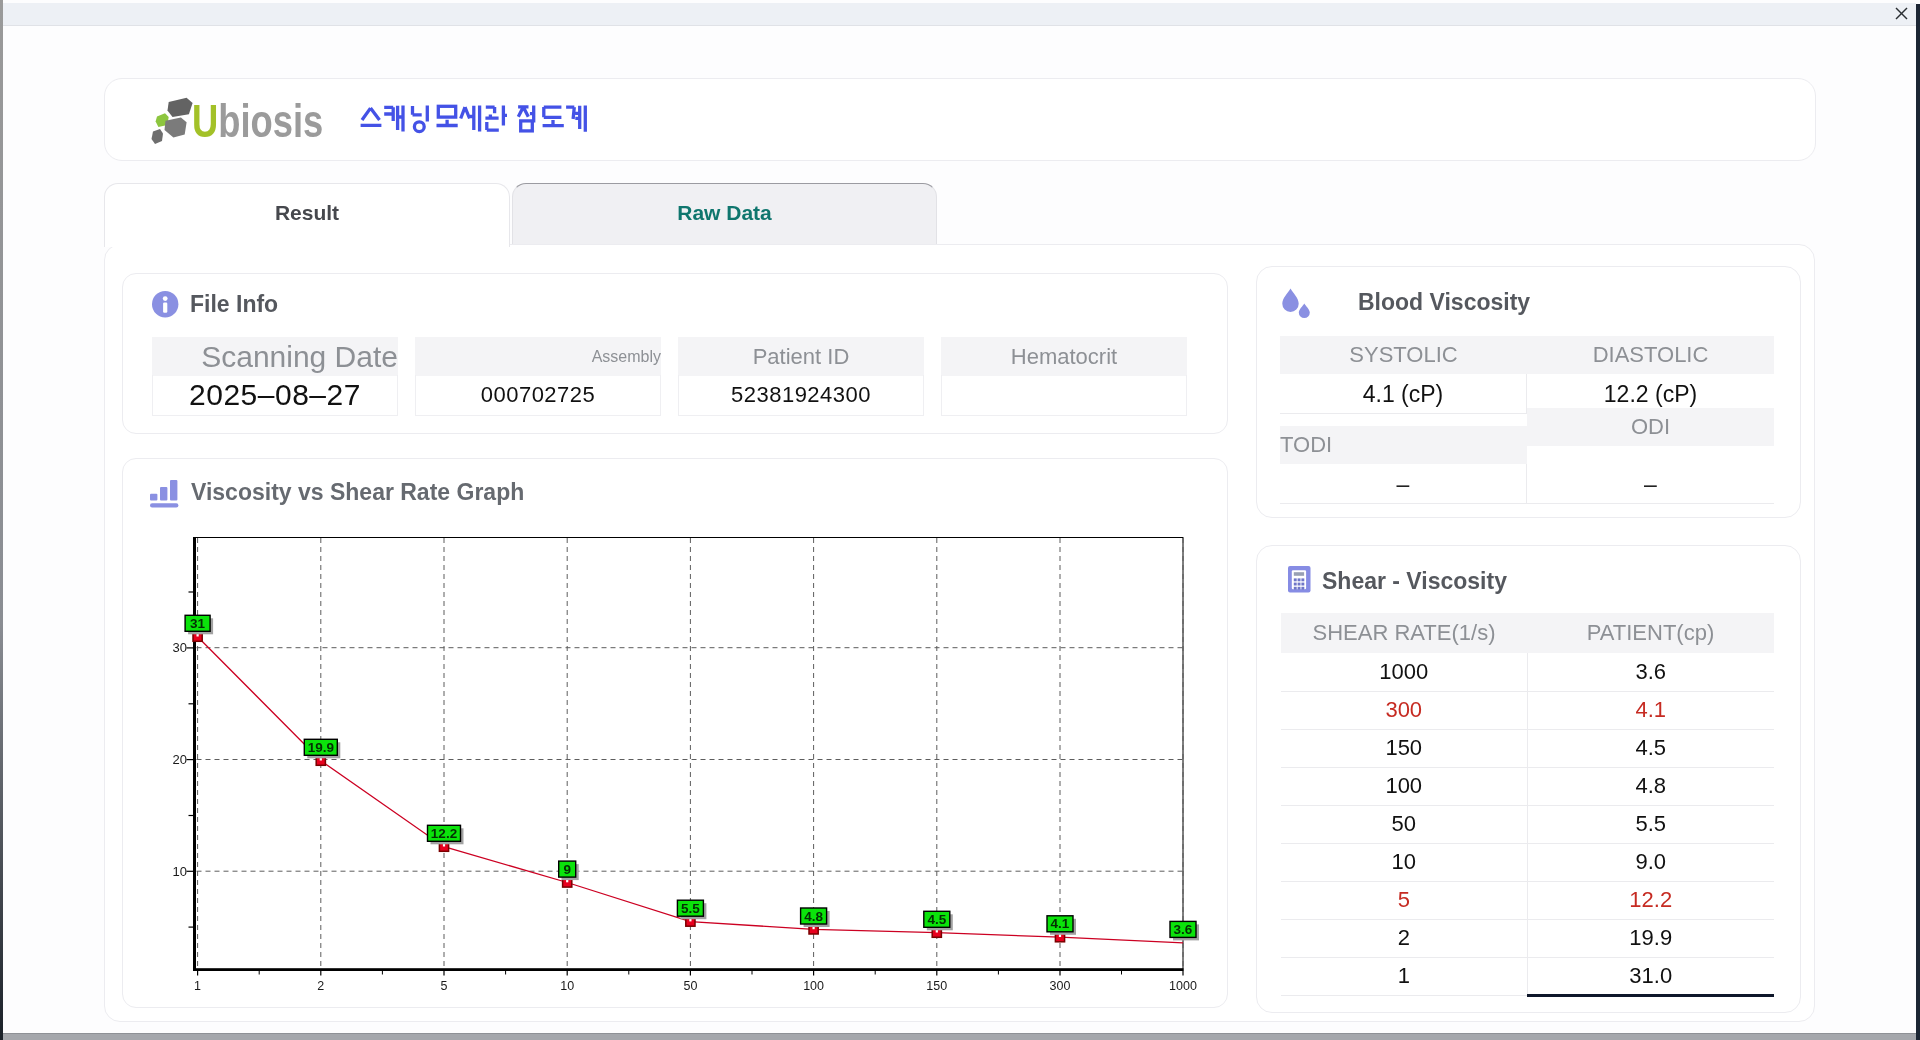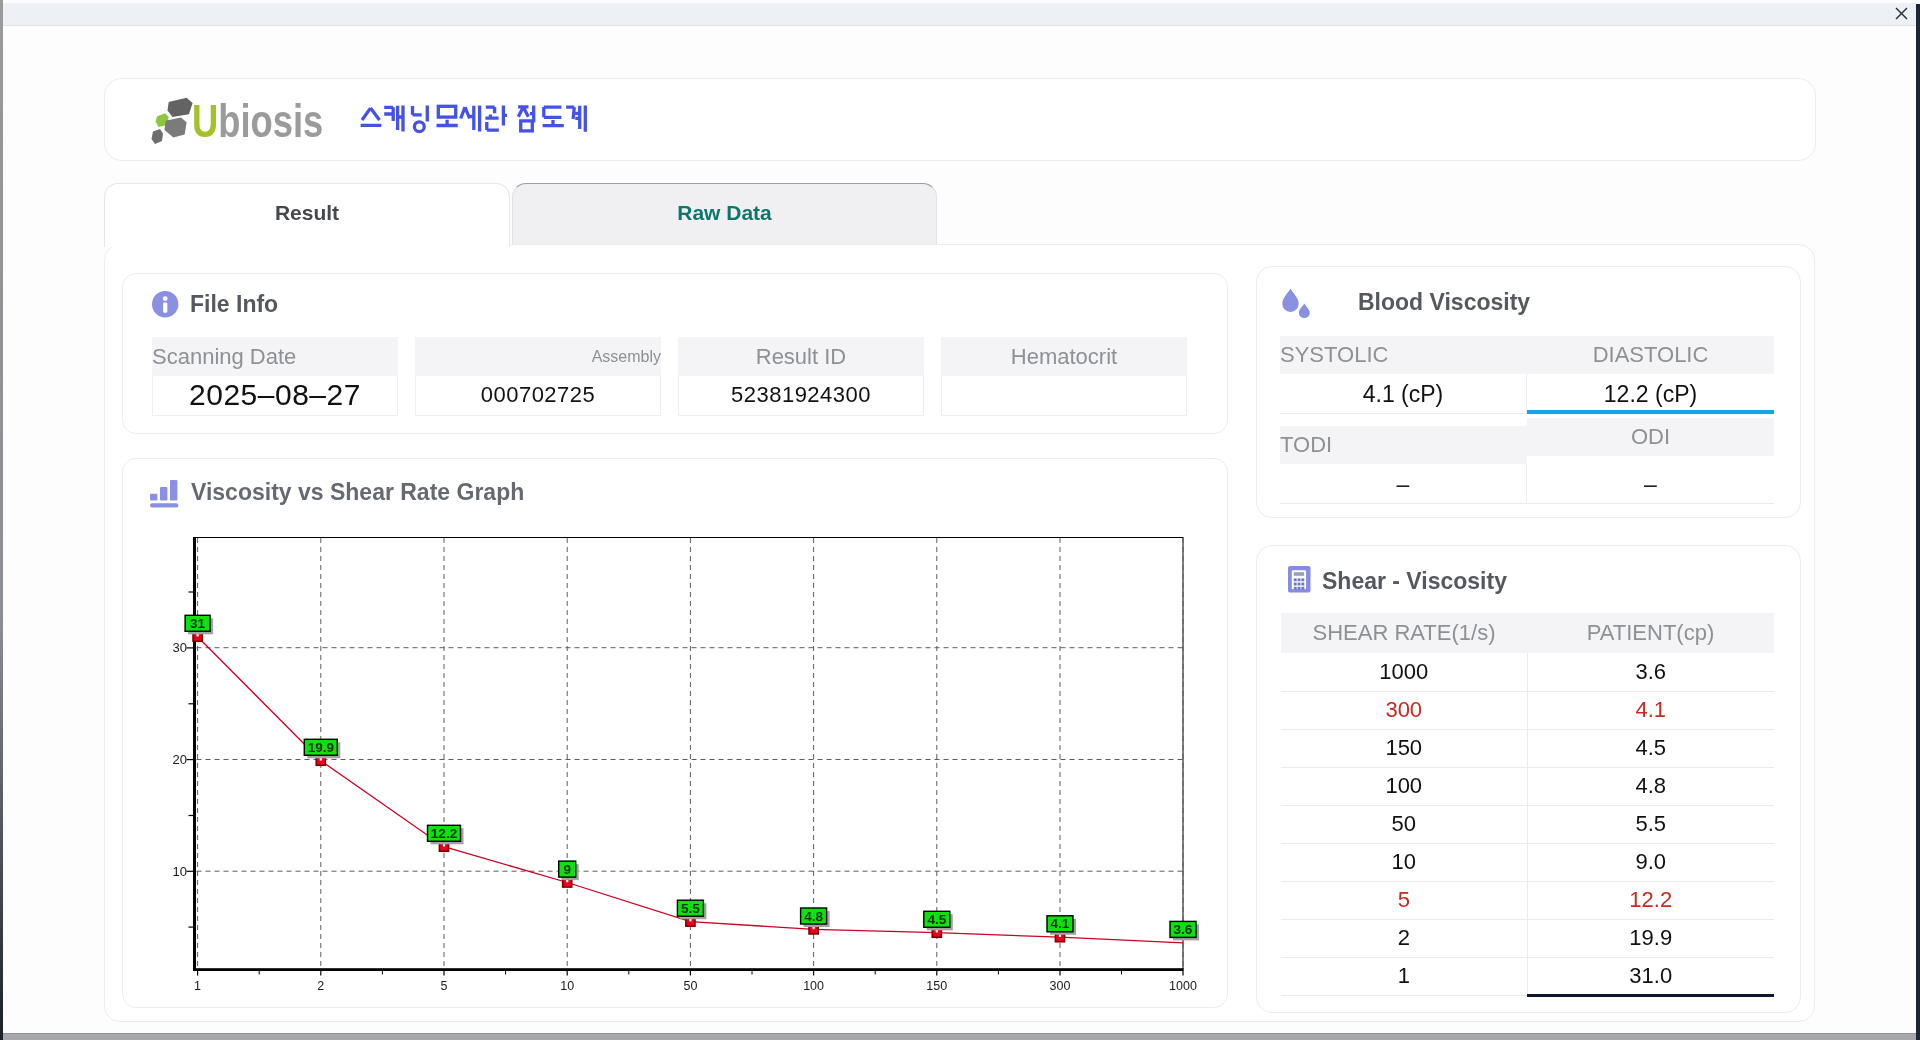--- a/index.html
+++ b/index.html
@@ -59,25 +59,25 @@
 <div class="card" style="left:122px;top:273px;width:1106px;height:161px;border-radius:14px;"></div>
 <div class="abs" style="left:152px;top:291px;width:27px;height:27px;">
   <svg width="27" height="27">
       <circle cx="13.2" cy="13.2" r="13.2" fill="#8a90e2"></circle>
       <circle cx="13.2" cy="7.6" r="2.4" fill="#fff"></circle>
       <rect x="11.1" y="11.6" width="4.2" height="10.2" rx="1.2" fill="#fff"></rect>
     </svg>
 </div>
 <div class="abs ttl" style="left:190px;top:291px;">File Info</div>
 <div id="fileinfo">
-  <div class="abs hcell" style="left:152px;top:337px;width:246px;height:39px;text-align:left;line-height:39px;font-size:22px;">Scanning Date</div>
+  <div class="abs hcell" style="left:152px;top:337px;width:246px;height:39px;text-align:right;line-height:39px;font-size:30px;">Scanning Date</div>
   <div class="abs" style="left:152px;top:375px;width:246px;height:41px;border:1px solid #efeff2;border-top:none;text-align:center;line-height:39px;font-size:30px;color:#111;letter-spacing:0.5px;">2025–08–27</div>
   <div class="abs hcell" style="left:415px;top:337px;width:246px;height:39px;text-align:right;line-height:39px;font-size:16px;">Assembly</div>
   <div class="abs" style="left:415px;top:375px;width:246px;height:41px;border:1px solid #efeff2;border-top:none;text-align:center;line-height:39px;font-size:22px;color:#111;letter-spacing:0.5px;">000702725</div>
-  <div class="abs hcell" style="left:678px;top:337px;width:246px;height:39px;text-align:center;line-height:39px;font-size:22px;">Result ID</div>
+  <div class="abs hcell" style="left:678px;top:337px;width:246px;height:39px;text-align:center;line-height:39px;font-size:22px;">Patient ID</div>
   <div class="abs" style="left:678px;top:375px;width:246px;height:41px;border:1px solid #efeff2;border-top:none;text-align:center;line-height:39px;font-size:22px;color:#111;letter-spacing:0.5px;">52381924300</div>
   <div class="abs hcell" style="left:941px;top:337px;width:246px;height:39px;text-align:center;line-height:39px;font-size:22px;">Hematocrit</div>
   <div class="abs" style="left:941px;top:375px;width:246px;height:41px;border:1px solid #efeff2;border-top:none;"></div>
 </div>
 
 <div class="card" style="left:122px;top:458px;width:1106px;height:550px;border-radius:14px;"></div>
 <div class="abs" style="left:150px;top:480px;width:28px;height:27px;">
   <svg width="29" height="28" viewBox="0 0 29 28">
     <rect x="0" y="13.8" width="7.4" height="6.6" rx="1" fill="#8a90e2"></rect>
     <rect x="10" y="7.1" width="7.4" height="13.3" rx="1" fill="#8a90e2"></rect>
@@ -188,26 +188,26 @@
 
 <div class="card" style="left:1256px;top:266px;width:545px;height:252px;"></div>
 <div class="abs" style="left:1282px;top:288px;width:30px;height:32px;">
   <svg width="30" height="32" viewBox="0 0 30 32">
     <path d="M8.5 0.5 C11 5 16.7 10 16.7 15.8 a8.2 8.2 0 1 1 -16.4 0 C0.3 10 6 5 8.5 0.5 Z" fill="#8a90e2"></path>
     <path d="M22.3 15.5 C23.8 18.2 27.8 21.4 27.8 24.6 a5.5 5.5 0 1 1 -11 0 C16.8 21.4 20.8 18.2 22.3 15.5 Z" fill="#8a90e2"></path>
   </svg>
 </div>
 <div class="abs ttl" style="left:1322px;top:289px;margin-left:36px;">Blood Viscosity</div>
 <div id="blood">
-  <div class="abs hcell" style="left:1280px;top:336px;width:247px;height:38px;line-height:38px;font-size:22px;">SYSTOLIC</div>
+  <div class="abs hcell" style="left:1280px;top:336px;width:247px;height:38px;text-align:center;line-height:38px;font-size:22px;">SYSTOLIC</div>
   <div class="abs hcell" style="left:1527px;top:336px;width:247px;height:38px;text-align:center;line-height:38px;font-size:22px;">DIASTOLIC</div>
   <div class="abs" style="left:1280px;top:374px;width:247px;height:40px;border-bottom:1px solid #ebebee;border-right:1px solid #ebebee;text-align:center;line-height:40px;font-size:23px;color:#111;">4.1 (cP)</div>
   <div class="abs" style="left:1527px;top:374px;width:247px;height:40px;border-bottom:4px solid #0ea5e9;text-align:center;line-height:40px;font-size:23px;color:#111;">12.2 (cP)</div>
   <div class="abs hcell" style="left:1280px;top:426px;width:247px;height:38px;line-height:38px;font-size:22px;">TODI</div>
-  <div class="abs hcell" style="left:1527px;top:418px;width:247px;height:38px;text-align:center;line-height:38px;font-size:22px;">ODI</div>
+  <div class="abs hcell" style="left:1527px;top:408px;width:247px;height:38px;text-align:center;line-height:38px;font-size:22px;">ODI</div>
   <div class="abs" style="left:1280px;top:464px;width:247px;height:40px;border-bottom:1px solid #ebebee;border-right:1px solid #ebebee;text-align:center;line-height:40px;font-size:23px;color:#222;">–</div>
   <div class="abs" style="left:1527px;top:464px;width:247px;height:40px;border-bottom:1px solid #ebebee;text-align:center;line-height:40px;font-size:23px;color:#222;">–</div>
 </div>
 
 <div class="card" style="left:1256px;top:545px;width:545px;height:468px;"></div>
 <div class="abs" style="left:1288px;top:566px;width:23px;height:27px;">
   <svg width="23" height="27" viewBox="0 0 23 27">
     <rect x="0" y="0" width="22.5" height="26.5" rx="2" fill="#868ce4"></rect>
     <rect x="3.8" y="4.3" width="14.3" height="19" rx="1.2" fill="#fff"></rect>
     <rect x="5.8" y="6.2" width="10.3" height="3.6" fill="#98a0b4"></rect>

